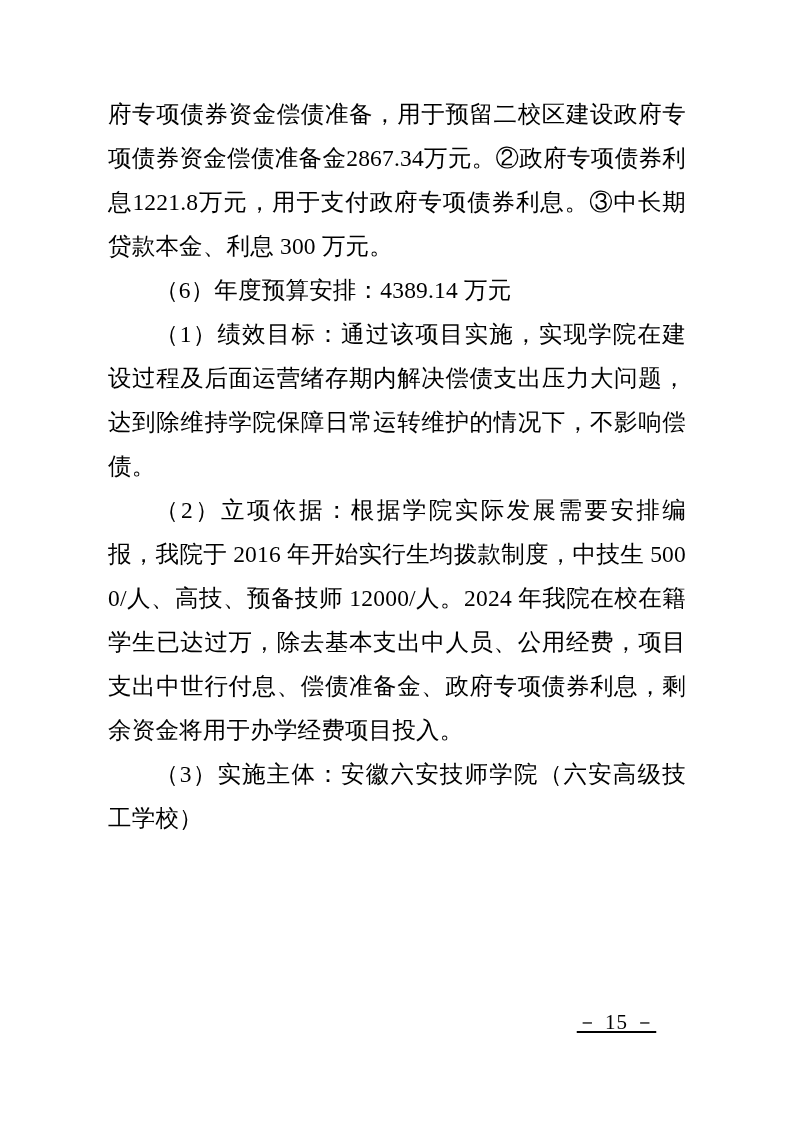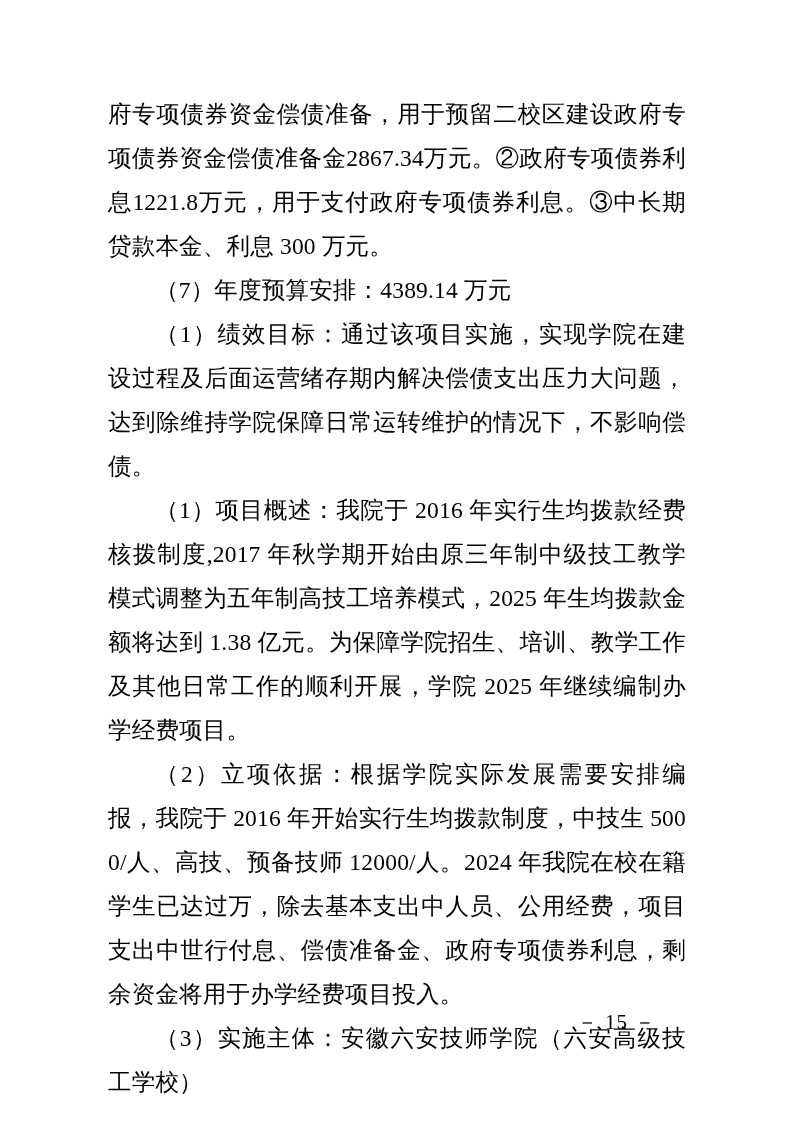--- a/index.html
+++ b/index.html
@@ -45,36 +45,36 @@
     width: 793px;
     text-align: center;
     font-size: 21px;
     font-family: "Liberation Serif", "DejaVu Serif", serif;
     color: #000000;
     letter-spacing: 1px;
   }
   .footer-inner {
     display: inline-block;
     padding-left: 440px;
+    text-decoration: underline;
   }
 </style>
 </head>
 <body>
 
 <div class="page">
   <div class="content">
 
     <p class="para">府专项债券资金偿债准备，用于预留二校区建设政府专项债券资金偿债准备金2867.34万元。②政府专项债券利息1221.8万元，用于支付政府专项债券利息。③中长期贷款本金、利息 300 万元。</p>
 
-    <p class="para indent">（7）年度预算安排：4389.14 万元</p>
+    <p class="para indent">（6）年度预算安排：4389.14 万元</p>
 
     <p class="para indent">（1）绩效目标：通过该项目实施，实现学院在建设过程及后面运营绪存期内解决偿债支出压力大问题，达到除维持学院保障日常运转维护的情况下，不影响偿债。</p>
 
 
-    <p class="para indent">（1）项目概述：我院于 2016 年实行生均拨款经费核拨制度,2017 年秋学期开始由原三年制中级技工教学模式调整为五年制高技工培养模式，2025 年生均拨款金额将达到 1.38 亿元。为保障学院招生、培训、教学工作及其他日常工作的顺利开展，学院 2025 年继续编制办学经费项目。</p>
 
     <p class="para indent">（2）立项依据：根据学院实际发展需要安排编报，我院于 2016 年开始实行生均拨款制度，中技生 5000/人、高技、预备技师 12000/人。2024 年我院在校在籍学生已达过万，除去基本支出中人员、公用经费，项目支出中世行付息、偿债准备金、政府专项债券利息，剩余资金将用于办学经费项目投入。</p>
 
     <p class="para indent">（3）实施主体：安徽六安技师学院（六安高级技工学校）</p>
 
   </div>
 
   <div class="footer">
     <span class="footer-inner">－ 15 －</span>
   </div>

